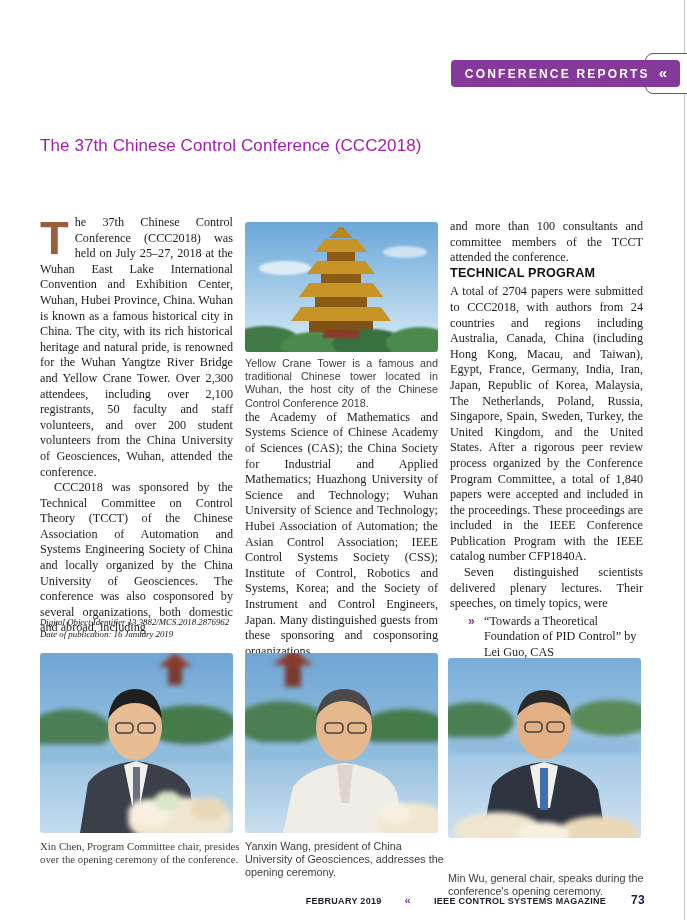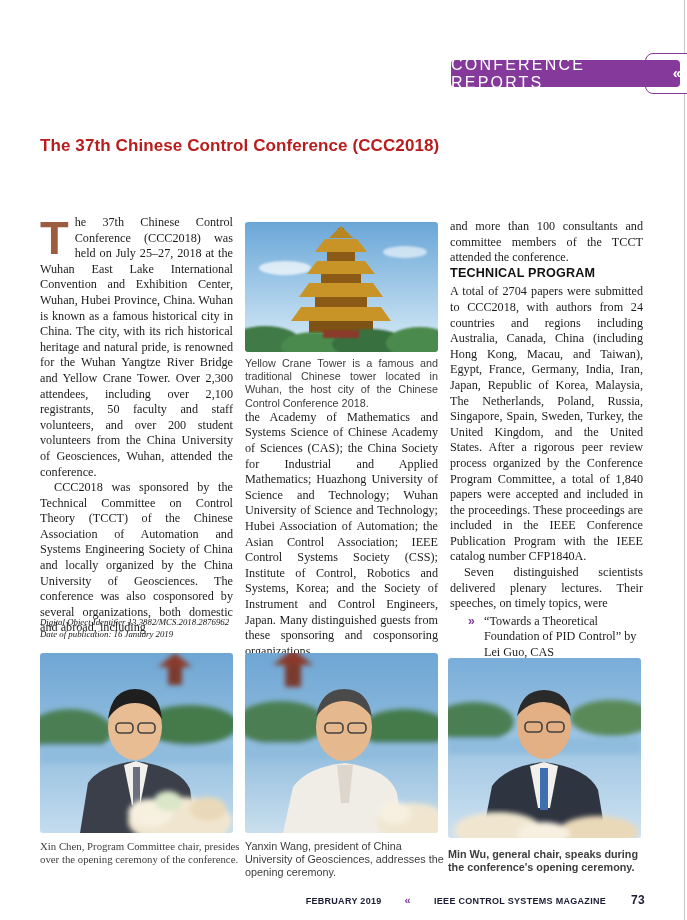--- a/index.html
+++ b/index.html
@@ -24,29 +24,29 @@
     border: 1.5px solid #84399b; border-radius: 8px; background: #ffffff;
   }
   .banner {
     position: absolute; left: 451px; top: 60px; width: 229px; height: 27px;
     background: #84399b; border-radius: 4px;
     display: flex; align-items: center; justify-content: center; gap: 9px;
     font-family: "Liberation Sans", sans-serif;
     color: #ffffff;
   }
   .banner .banner-label {
-    font-size: 16px; font-weight: normal; letter-spacing: 2.2px;
+    font-size: 12px; font-weight: bold; letter-spacing: 2.2px;
   }
   .banner .banner-chevrons {
     font-size: 15px; font-weight: bold; letter-spacing: -1px; margin-top: -2px;
   }
   .page-title {
     position: absolute; left: 40px; top: 136px; width: 560px;
     font-family: "Liberation Sans", sans-serif;
-    font-size: 17px; font-weight: bold; color: #b91c1c;
+    font-size: 17px; font-weight: normal; color: #a21caf;
     letter-spacing: 0.1px;
   }
   
   .col { position: absolute; width: 193px; font-size: 12.2px; line-height: 15.6px; text-align: justify; }
   .col p { text-align: justify; }
   .col1 { left: 40px;  top: 215px; }
   .col2 { left: 245px; top: 222px; }
   .col3 { left: 450px; top: 219px; }
   .indent { text-indent: 14px; }
   .dropcap {
@@ -83,21 +83,21 @@
   .bp1 { left: 40px;  top: 653px; }
   .bp2 { left: 245px; top: 653px; }
   .bp3 { left: 448px; top: 658px; }
   .bottom-caption {
     position: absolute; width: 200px;
     font-family: "Liberation Sans", sans-serif;
     font-size: 10.8px; line-height: 13.2px; color: #3d3d3d;
   }
   .bc1 { left: 40px;  top: 840px; font-family: Liberation Serif, serif; }
   .bc2 { left: 245px; top: 840px; }
-  .bc3 { left: 448px; top: 848px; font-weight: bold; }
+  .bc3 { left: 448px; top: 872px; }
   .footer {
     position: absolute; right: 42px; top: 893px;
     font-family: "Liberation Sans", sans-serif;
     font-size: 9px; font-weight: bold; color: #1b1b35; letter-spacing: 0.3px;
     display: flex; align-items: baseline; gap: 23px;
   }
   .footer .footer-chevrons { color: #84399b; font-size: 11px; }
   .footer .footer-page { font-size: 12px; margin-left: 2px; }
 </style>
 </head>

